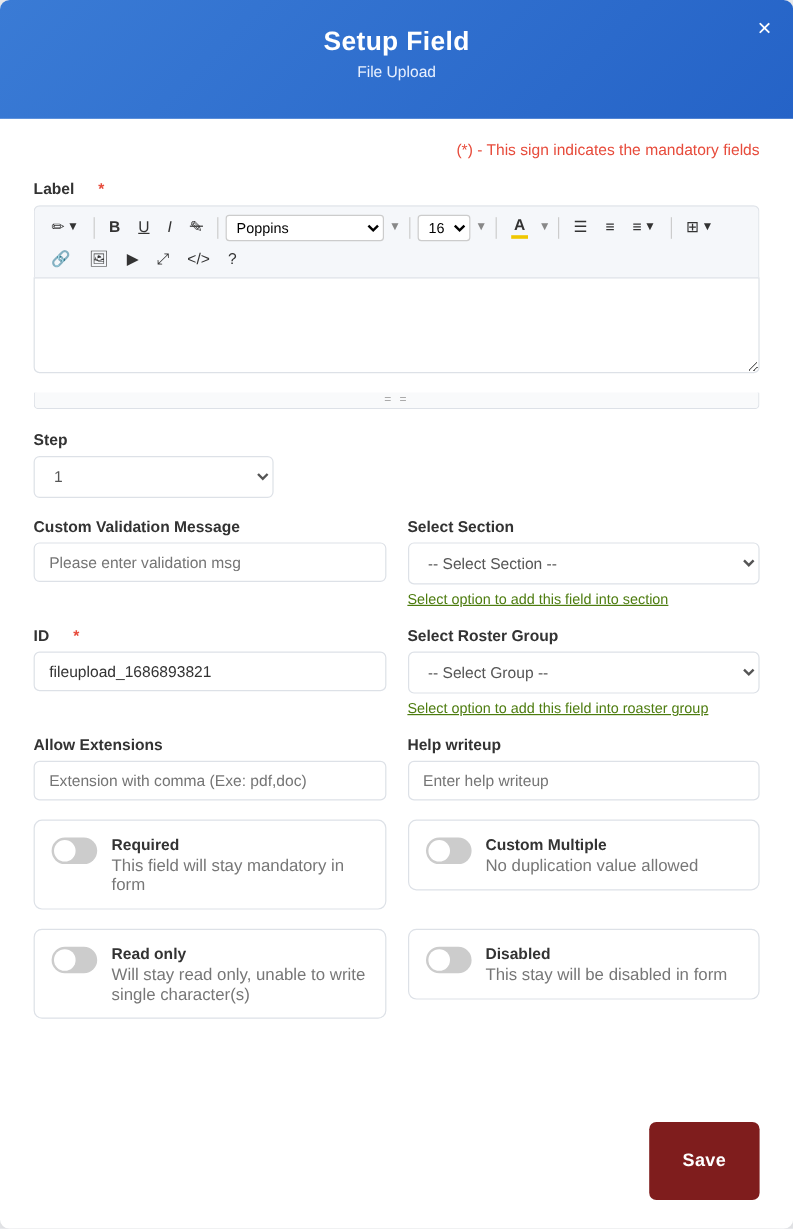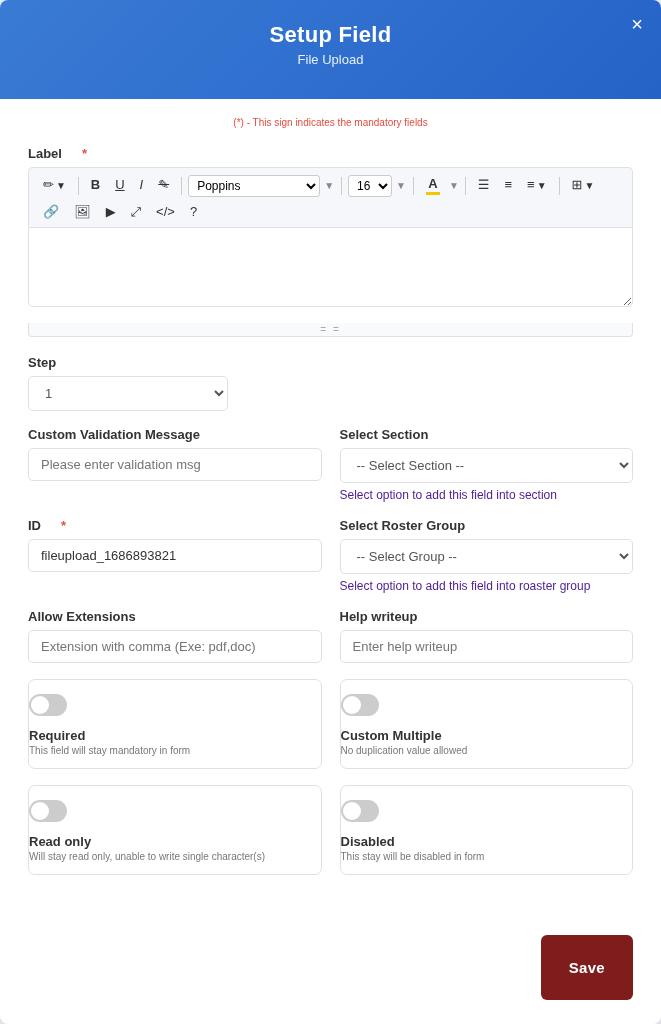--- a/index.html
+++ b/index.html
@@ -45,23 +45,23 @@
       font-size: 20px;
       cursor: pointer;
       background: none;
       border: none;
       line-height: 1;
     }
     .modal-body {
       padding: 18px 28px 28px 28px;
     }
     .mandatory-note {
-      text-align: center;
+      text-align: right;
       color: #555;
-      font-size: 10px;
+      font-size: 13px;
       margin-bottom: 18px;
     }
     .mandatory-note span {
       color: #e74c3c;
     }
     .field-label {
       font-size: 13px;
       font-weight: 600;
       color: #333;
       margin-bottom: 6px;
@@ -186,38 +186,38 @@
       border: 1px solid #dde1e7;
       border-radius: 5px;
       padding: 8px 12px;
       font-size: 13px;
       color: #555;
       background: #fff;
       outline: none;
       appearance: auto;
     }
     .link-text {
-      color: #4c1d95;
+      color: #4d7c0f;
       font-size: 12px;
       margin-top: 5px;
       cursor: pointer;
       display: block;
+      text-decoration: underline;
     }
     .step-select-wrap {
       width: 200px;
     }
     .toggle-card {
       border: 1px solid #dde1e7;
       border-radius: 7px;
-      padding: 12px 0;
+      padding: 12px 14px;
       display: flex;
       align-items: flex-start;
       gap: 12px;
       background: #fff;
-      flex-direction: column;
     }
     .toggle-switch {
       position: relative;
       width: 38px;
       height: 22px;
       flex-shrink: 0;
       margin-top: 2px;
     }
     .toggle-track {
       width: 38px;
@@ -238,21 +238,21 @@
       background: #fff;
       border-radius: 50%;
       transition: left 0.2s;
     }
     .toggle-label-text {
       font-size: 13px;
       font-weight: 600;
       color: #333;
     }
     .toggle-desc {
-      font-size: 10px;
+      font-size: 14px;
       color: #777;
       margin-top: 2px;
     }
     .save-btn {
       position: absolute;
       bottom: 24px;
       right: 28px;
       background: #7f1d1d;
       color: #fff;
       border: none;

